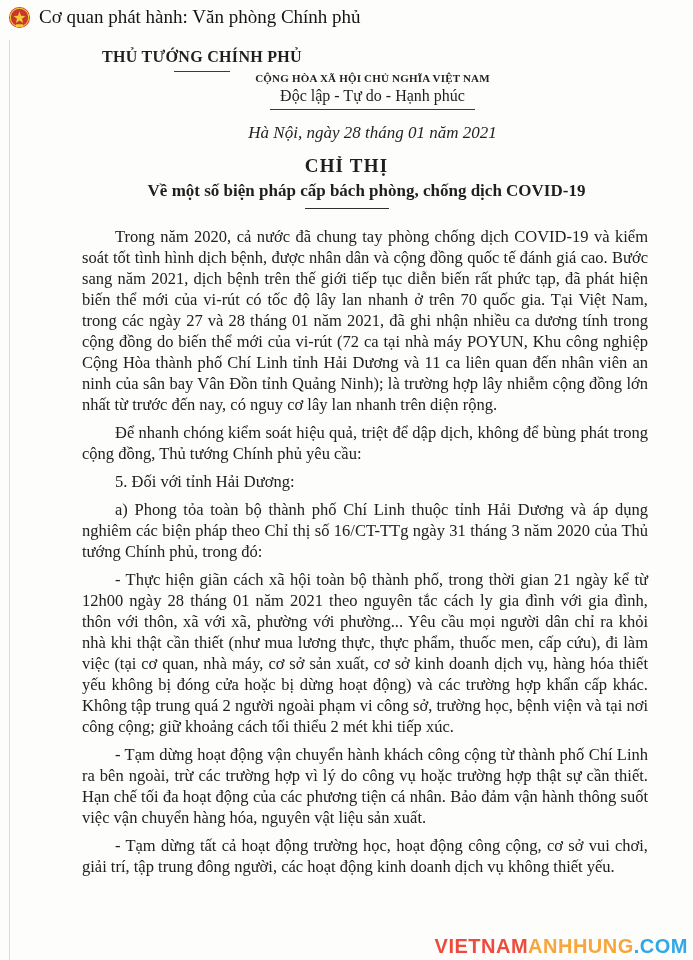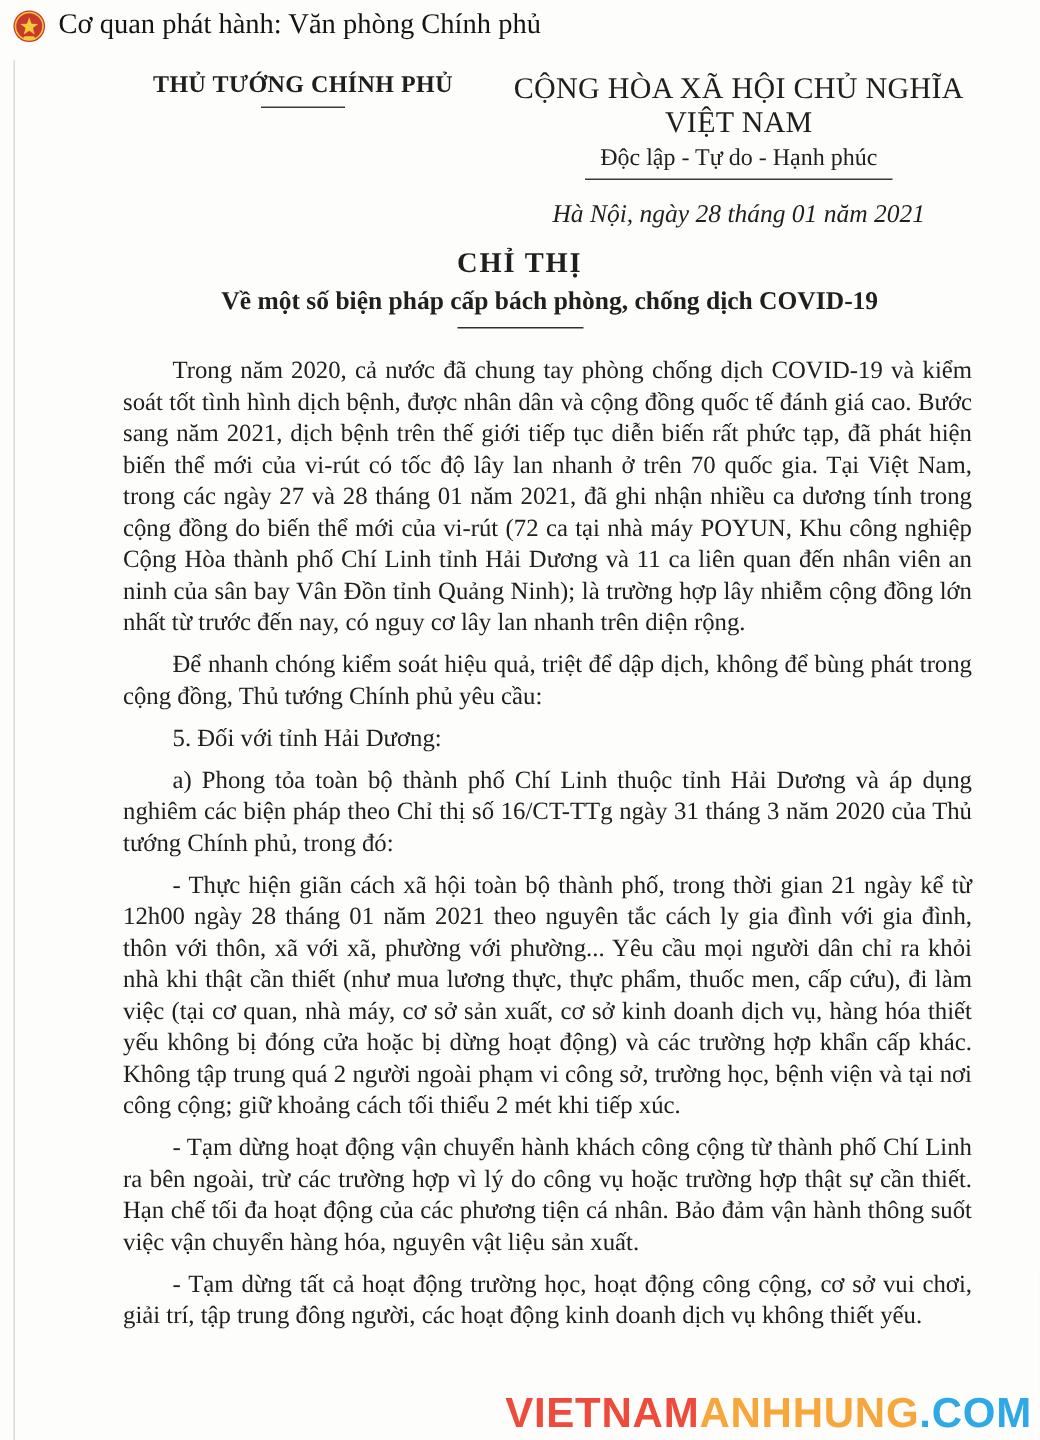--- a/index.html
+++ b/index.html
@@ -24,49 +24,50 @@
   .topbar {
     position: absolute; top: 6px; left: 8px;
     display: flex; align-items: flex-start; gap: 8px;
     font-size: 19px; color: #141414;
   }
   .emblem { width: 23px; height: 23px; flex: 0 0 auto; display: block; }
   
   .header {
     display: flex;
     margin: 48px 30px 0 82px;
+    flex-direction: column;
   }
   .header-left { width: 240px; text-align: center; }
   .header-right { flex: 1; text-align: center; }
   .org-name { font-weight: bold; font-size: 16px; letter-spacing: .3px; }
   .rule { height: 1px; background: #3a3a3a; margin: 5px auto 0; }
   .rule-left { width: 56px; }
   .rule-right { width: 205px; margin-top: 4px; }
   .rule-title { width: 84px; margin-top: 7px; background: #2f2f2f; }
   .doc-number { font-size: 17px; margin-top: 22px; }
-  .country { font-weight: normal; font-size: 20px; letter-spacing: .2px; }
+  .country { font-weight: bold; font-size: 11px; letter-spacing: .2px; }
   .motto { font-weight: normal; font-size: 16px; margin-top: 3px; }
   .place-date { font-style: italic; font-size: 17px; margin-top: 13px; }
   
   .title-block { text-align: center; margin-top: 12px; }
   .doc-title { font-weight: bold; font-size: 19px; letter-spacing: 1.2px; }
   .doc-subtitle { font-weight: bold; font-size: 17px; margin-top: 4px; padding-left: 40px; }
   
   .doc-body {
     margin: 17px 45px 0 82px;
     font-size: 16.5px; line-height: 21px;
     text-align: justify;
     color: #202020;
   }
   .doc-body p { margin: 0 0 7px; text-indent: 33px; }
   
   .watermark {
     position: absolute; right: 5px; bottom: 2px;
     font-family: "Liberation Sans", sans-serif;
-    font-weight: bold; font-size: 28px; letter-spacing: .5px;
+    font-weight: bold; font-size: 20px; letter-spacing: .5px;
     white-space: nowrap;
   }
 </style>
 </head>
 <body>
 
 <div class="page">
   <div class="scan-edge"></div>
 
   <div class="topbar">

